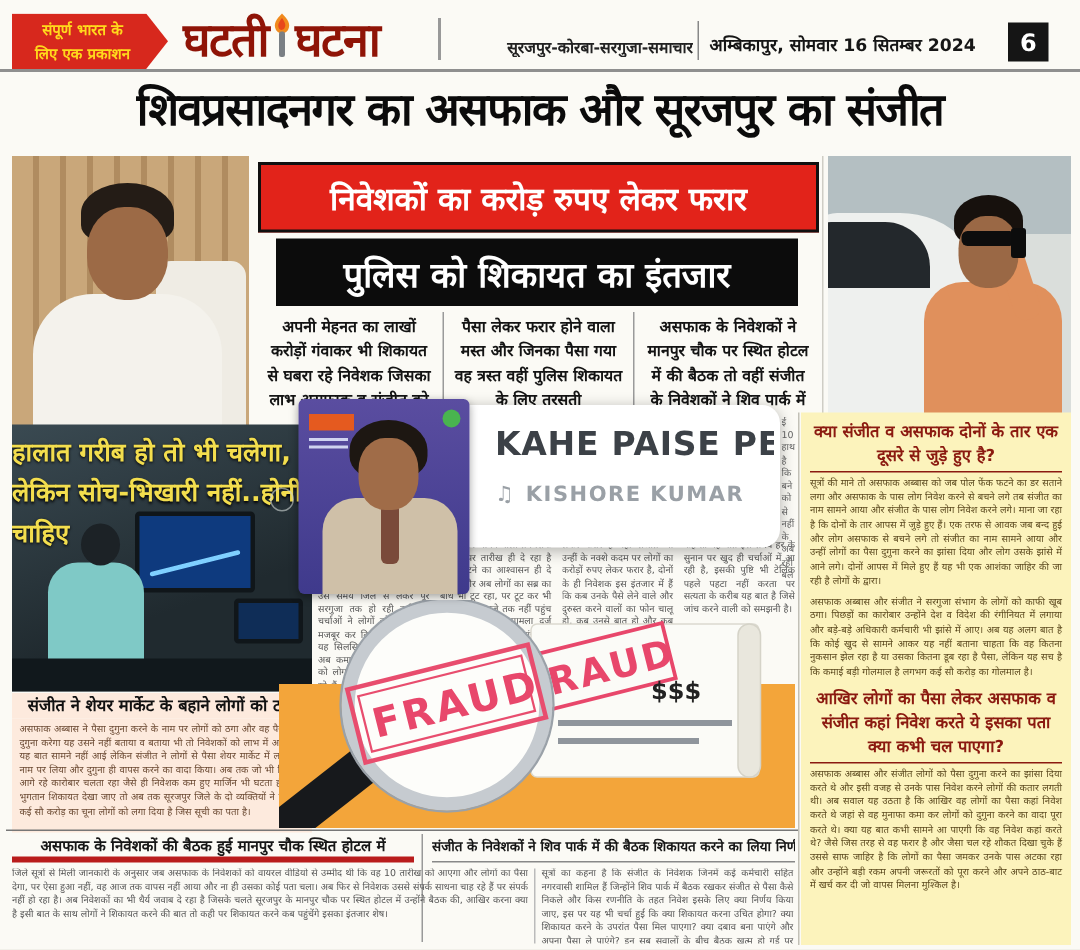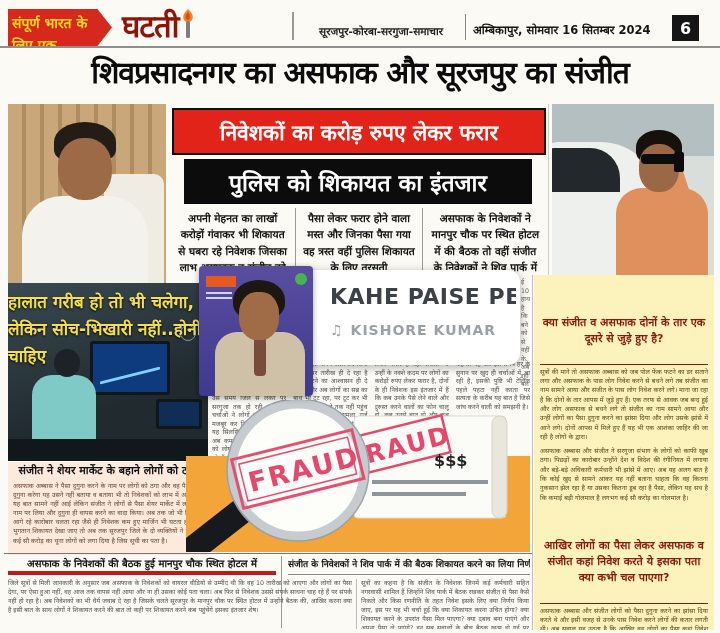--- a/index.html
+++ b/index.html
@@ -9,27 +9,27 @@
     background:#fbfaf5; font-family:"DejaVu Sans","Liberation Sans",sans-serif;
     color:#161616;
   }
   .abs { position:absolute; }
 
   
   #header-rule { left:0; top:46px; width:720px; height:2px; background:#8f8f8f; }
   #badge {
     left:8px; top:9px; width:104px; height:37px; background:#d7281d;
     clip-path:polygon(0 0,86% 0,100% 50%,86% 100%,0 100%);
-    color:#ffd91c; font-size:14px; font-weight:bold; text-align:left;
+    color:#ffd91c; font-size:10px; font-weight:bold; text-align:center;
     line-height:1.55; padding:4px 14px 0 4px;
   }
   #masthead { left:122px; top:4px; height:42px; display:flex; align-items:center; gap:0;
     color:#8f1407; font-size:31px; font-weight:800; letter-spacing:-1px;}
   #masthead-div { left:292px; top:12px; width:2px; height:28px; background:#999; }
-  #edition { left:300px; top:24px; width:162px; text-align:center; font-size:10.5px; font-weight:bold; color:#222; white-space:nowrap; overflow:hidden;}
+  #edition { left:300px; top:24px; width:162px; text-align:right; font-size:10.5px; font-weight:bold; color:#222; white-space:nowrap; overflow:hidden;}
   #head-div2 { left:465px; top:14px; width:1px; height:26px; background:#888; }
   #dateline { left:473px; top:22px; width:196px; font-size:11.5px; font-weight:bold; white-space:nowrap; overflow:hidden;}
   #pageno { left:672px; top:15px; width:27px; height:26px; background:#151515; color:#fff;
     font-size:16px; font-weight:bold; display:flex; align-items:center; justify-content:center;}
 
   
   #headline { left:0; top:51px; width:720px; height:48px; font-size:30px; font-weight:800;
     text-align:center; letter-spacing:-1px; white-space:nowrap; overflow:hidden; color:#0b0b0b;}
 
   
@@ -109,21 +109,21 @@
   #right-sliver { left:521px; top:278px; width:11px; height:110px; font-size:6.3px; line-height:1.35;
     color:#666; overflow:hidden; z-index:1; }
 
   
   #fraud { left:186px; top:400px; width:344px; height:152px; z-index:3; }
 
   
   #col-div { left:532px; top:275px; width:1px; height:355px; background:#c2c0b6; }
   #yellow-col { left:534px; top:275px; width:180px; height:355px; background:#fcf3bc; padding:5px 6px; overflow:hidden; }
   .y-head { color:#8b1a10; font-size:11px; font-weight:800; text-align:center; line-height:1.45;
-    border-bottom:1px solid #8b1a10; padding-bottom:17px; margin-bottom:3px;margin-top:35px; }
+    border-bottom:1px solid #8b1a10; padding-bottom:2px; margin-bottom:3px; }
   .y-body { font-size:6.4px; line-height:1.45; color:#5c4a1f; text-align:justify; margin-bottom:5px; }
 
   
   #bottom-rule { left:4px; top:553px; width:528px; height:1px; background:#777; }
   #bl-head { left:8px; top:556px; width:268px; height:19px; font-size:10px; font-weight:800;
     text-align:center; white-space:nowrap; overflow:hidden; border-bottom:4px solid #b91c1c; }
   #b-div1 { left:281px; top:556px; width:1px; height:72px; background:#999; }
   #bm-head { left:288px; top:557px; width:242px; height:18px; font-size:9px; font-weight:800;
     text-align:center; white-space:nowrap; overflow:hidden; border-bottom:1px solid #888; }
   #bl-body { left:8px; top:579px; width:344px; height:50px; font-size:6.3px; line-height:1.42;
@@ -144,20 +144,21 @@
     <div>संपूर्ण भारत के</div>
     <div>लिए एक प्रकाशन</div>
   </div>
   <div class="abs" id="masthead">
     <span>घटती</span>
     <svg width="18" height="34" viewBox="0 0 18 34">
       <path d="M9 1 C13 5 15 8 13 12 C11 15 7 15 5 12 C3 8 5 5 9 1 Z" fill="#f08a1d"></path>
       <path d="M9 4 C11 7 12 9 10.5 11 C9 12.6 7.4 12 6.8 10.5 C6 8.5 7 6.5 9 4 Z" fill="#e8471d"></path>
       <rect x="7" y="13" width="4" height="17" rx="1.5" fill="#7a7f84"></rect>
     </svg>
+    <span>घटना</span>
   </div>
   <div class="abs" id="masthead-div"></div>
   <div class="abs" id="edition">सूरजपुर-कोरबा-सरगुजा-समाचार</div>
   <div class="abs" id="head-div2"></div>
   <div class="abs" id="dateline">अम्बिकापुर, सोमवार 16 सितम्बर 2024</div>
   <div class="abs" id="pageno">6</div>
   <div class="abs" id="header-rule"></div>
 
   <div class="abs" id="headline">शिवप्रसादनगर का असफाक और सूरजपुर का संजीत</div>
 

